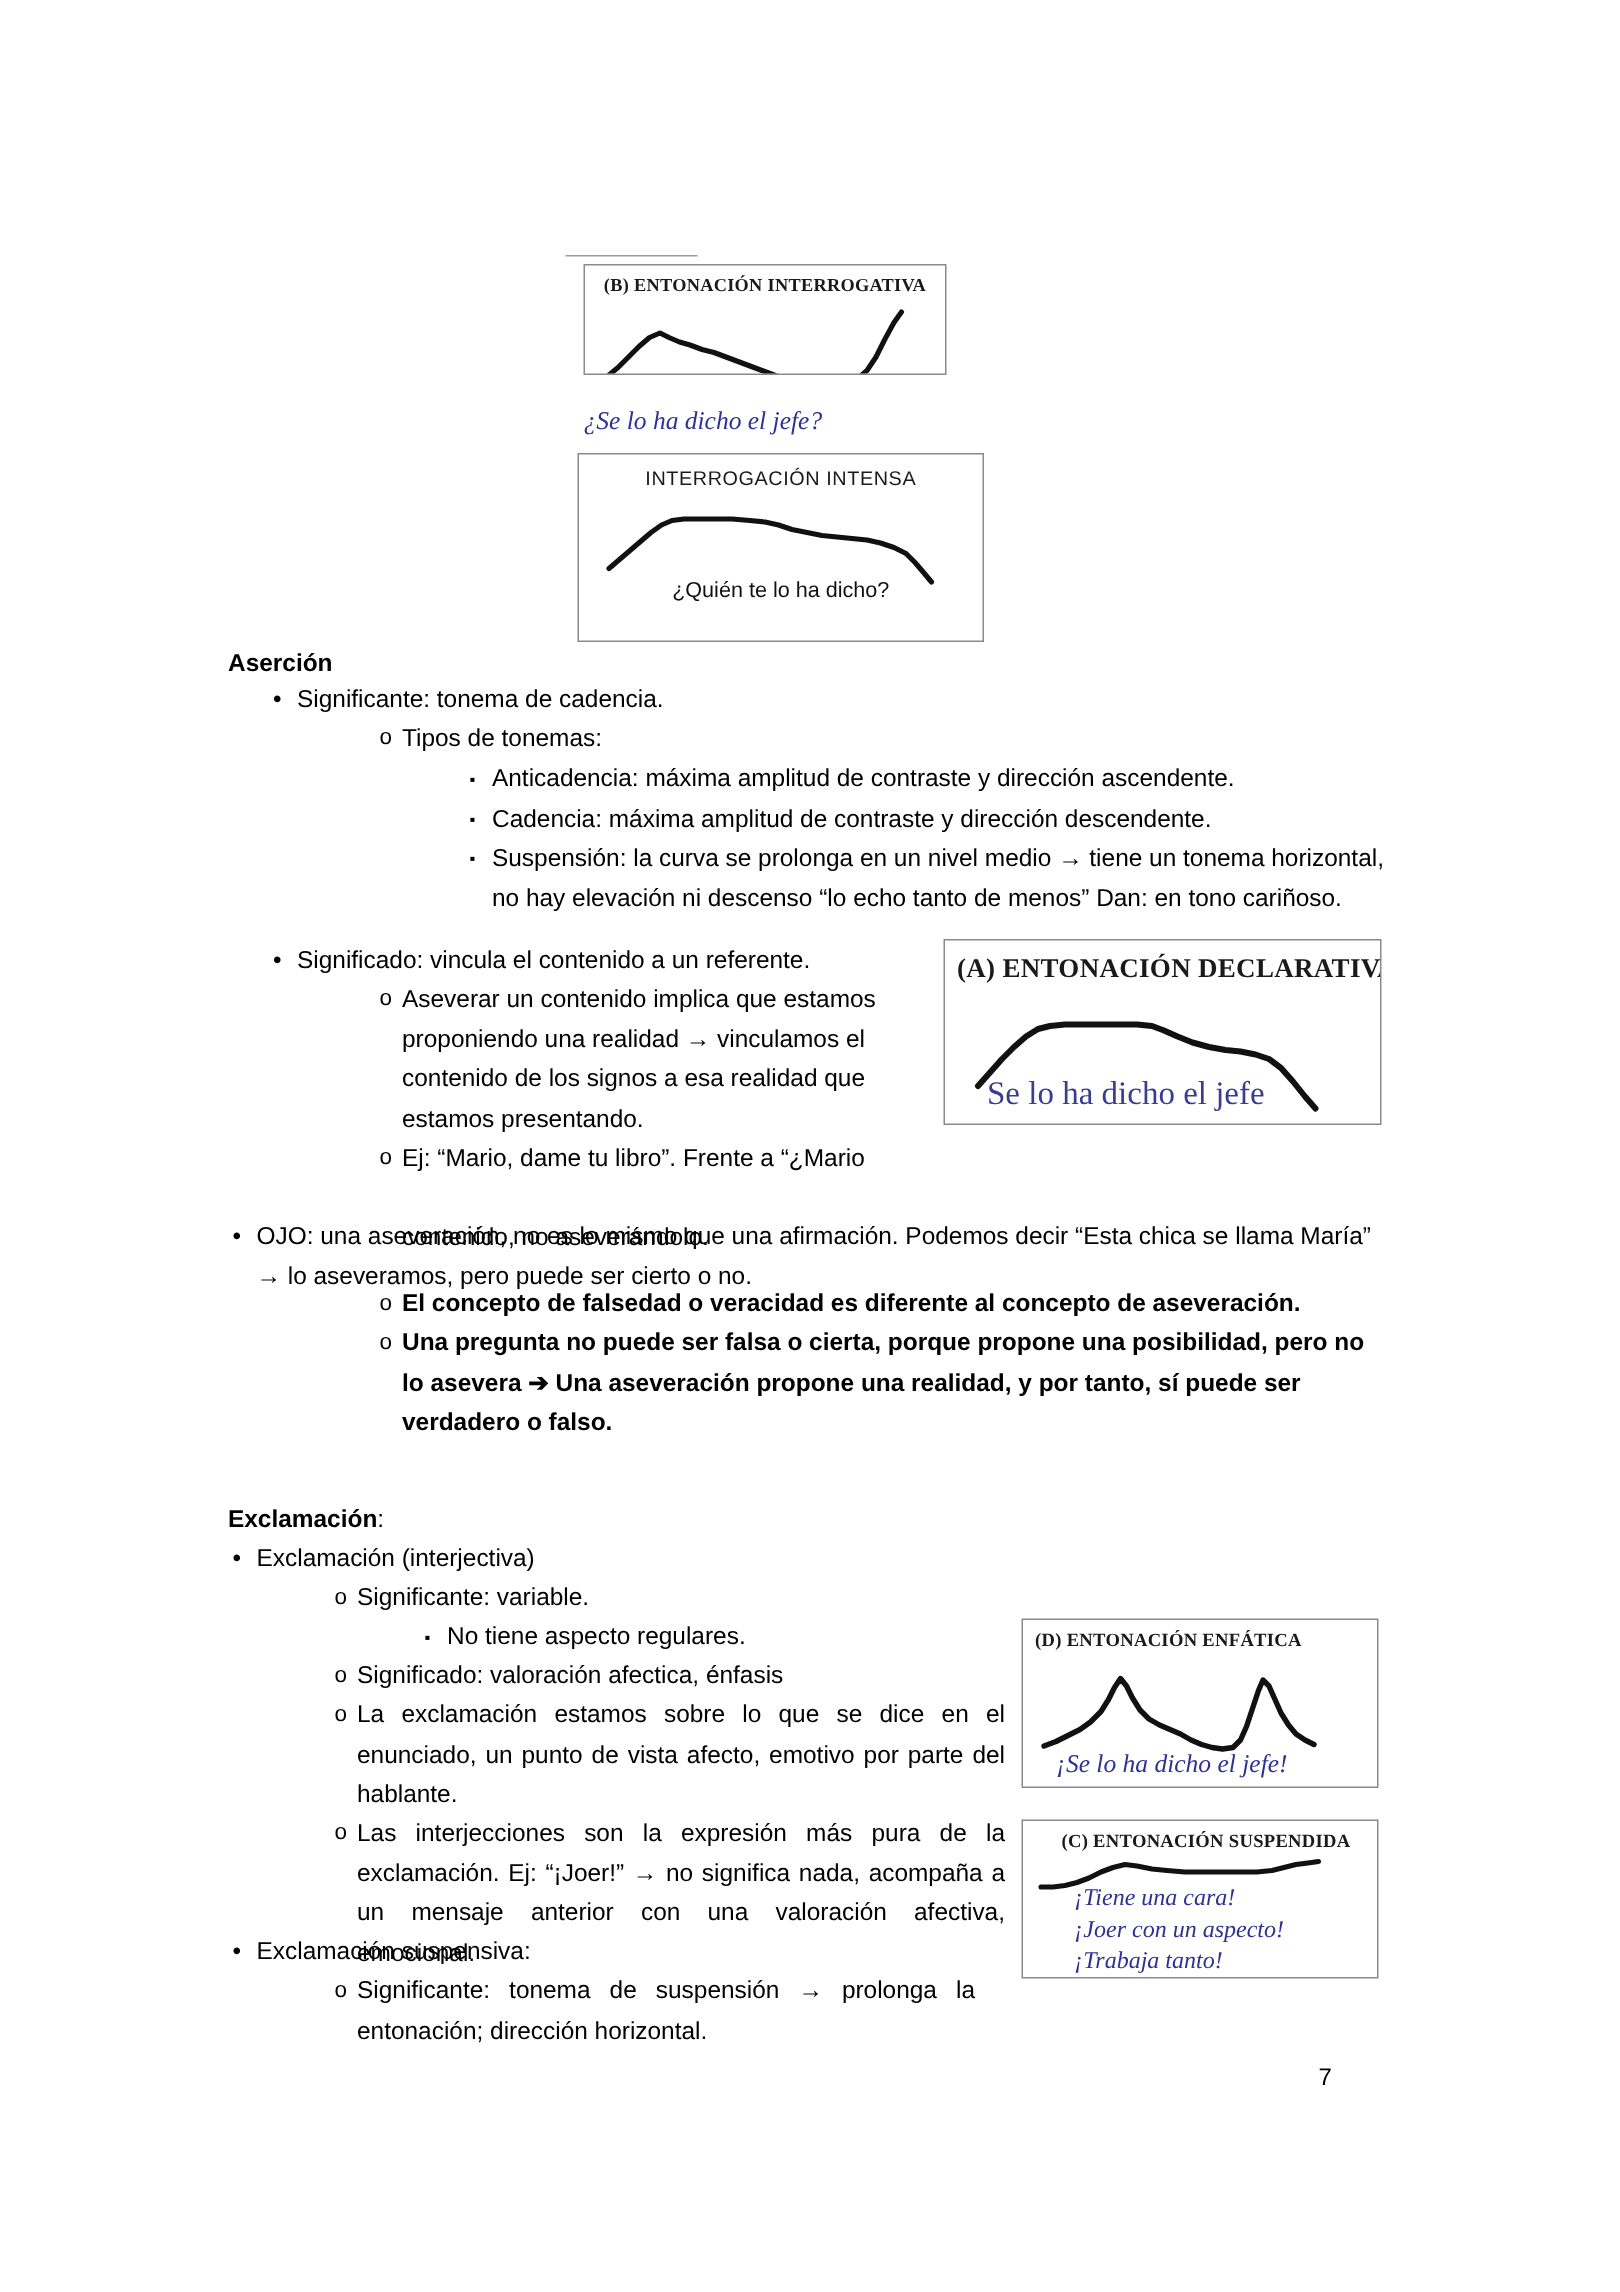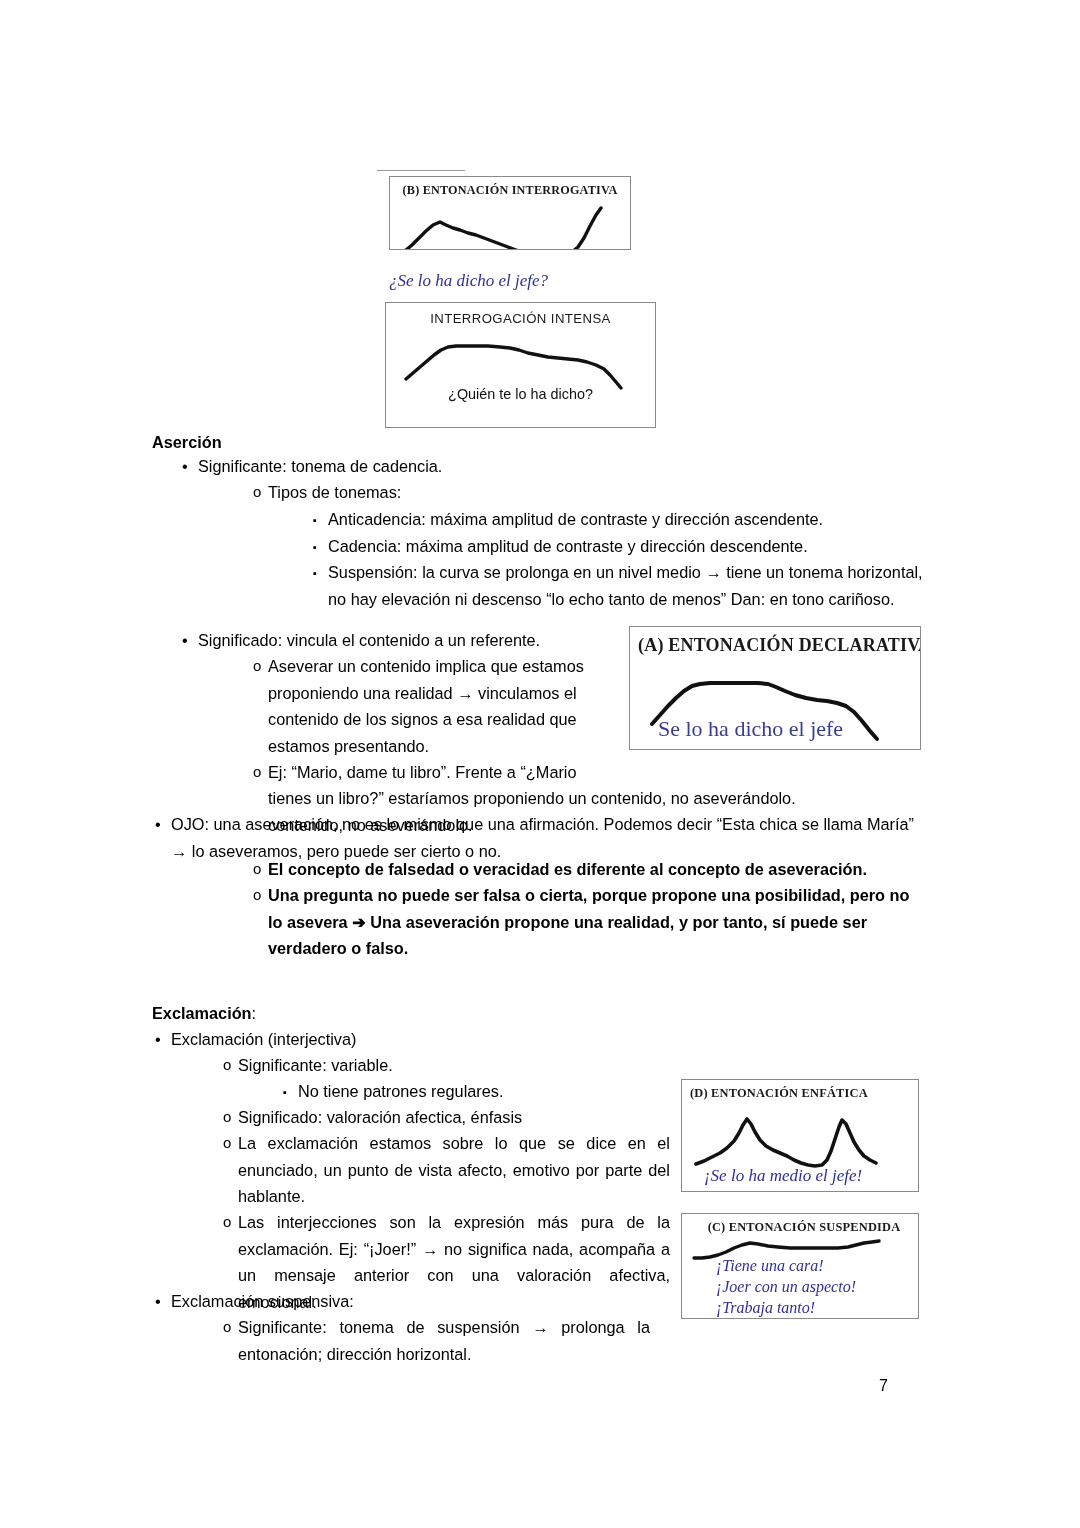--- a/index.html
+++ b/index.html
@@ -174,23 +174,20 @@
     <span class="marker" style="left:0; font-size:15px;">o</span>
     <span style="display:block; padding-left:15px;">Aseverar un contenido implica que estamos proponiendo una realidad → vinculamos el contenido de los signos a esa realidad que estamos presentando.</span>
   </div>
 
   <div class="txt" style="left:253px; top:759px; width:362px;">
     <span class="marker" style="left:0; font-size:15px;">o</span>
     <span style="display:block; padding-left:15px;">Ej: “Mario, dame tu libro”. Frente a “¿Mario tienes un libro?” estaríamos proponiendo un contenido, no aseverándolo.</span>
   </div>
 
   <div class="txt" style="left:268px; top:785px; width:660px; background:#fff; height:27px;"></div>
-  <div class="txt" style="left:268px; top:785px; width:680px;">
-    tienes un libro?” estaríamos proponiendo un contenido, no aseverándolo.
-  </div>
 
   <div class="txt" style="left:155px; top:811px; width:770px;">
     <span class="marker" style="left:0;">•</span>
     <span style="display:block; padding-left:16px;">OJO: una aseveración, no es lo mismo que una afirmación. Podemos decir “Esta chica se llama María” → lo aseveramos, pero puede ser cierto o no.</span>
   </div>
 
   <div class="txt bold" style="left:253px; top:856px; width:680px;">
     <span class="marker" style="left:0; font-size:15px; font-weight:normal;">o</span>
     <span style="display:block; padding-left:15px;">El concepto de falsedad o veracidad es diferente al concepto de aseveración.</span>
   </div>
@@ -217,21 +214,21 @@
     <span style="display:block; padding-left:16px;">Exclamación  (interjectiva)</span>
   </div>
 
   <div class="txt" style="left:223px; top:1052px; width:440px;">
     <span class="marker" style="left:0; font-size:15px;">o</span>
     <span style="display:block; padding-left:15px;">Significante:  variable.</span>
   </div>
 
   <div class="txt" style="left:283px; top:1078px; width:380px;">
     <span class="marker" style="left:0; font-size:11px; top:1px;">▪</span>
-    <span style="display:block; padding-left:15px;">No tiene patrones regulares.</span>
+    <span style="display:block; padding-left:15px;">No tiene aspecto regulares.</span>
   </div>
 
   <div class="txt" style="left:223px; top:1104px; width:440px;">
     <span class="marker" style="left:0; font-size:15px;">o</span>
     <span style="display:block; padding-left:15px;">Significado: valoración afectica, énfasis</span>
   </div>
 
   <div class="txt" style="left:223px; top:1130px; width:447px;">
     <span class="marker" style="left:0; font-size:15px;">o</span>
     <span class="just" style="display:block; padding-left:15px;">La exclamación estamos sobre lo que se dice en el enunciado, un punto de vista afecto, emotivo por parte del hablante.</span>
@@ -250,21 +247,21 @@
   <div class="txt" style="left:223px; top:1314px; width:427px;">
     <span class="marker" style="left:0; font-size:15px;">o</span>
     <span class="just" style="display:block; padding-left:15px;">Significante: tonema de suspensión → prolonga la entonación; dirección horizontal.</span>
   </div>
 
   <div class="fig-box" style="left:681px; top:1079px; width:238px; height:113px;">
     <div class="fig-title" style="top:6px; left:8px; text-align:left; font-size:12.4px;">(D) ENTONACIÓN ENFÁTICA</div>
     <svg width="238" height="113" viewBox="0 0 238 113" style="position:absolute; left:0; top:0;">
       <polyline points="14,84 22,81 30,77 38,73 45,68 52,61 57,53 61,45 65,39 69,44 73,52 78,60 84,66 91,70 98,73 105,76 112,80 119,83 126,85 133,86 140,85 145,80 149,71 153,59 157,47 160,40 164,44 168,53 172,62 177,70 182,76 188,80 194,83" fill="none" stroke="#111111" stroke-width="3.6" stroke-linecap="round" stroke-linejoin="round"></polyline>
     </svg>
-    <div class="fig-caption" style="top:86px; left:22px; text-align:left; font-size:17px;">¡Se lo ha medio el jefe!</div>
+    <div class="fig-caption" style="top:86px; left:22px; text-align:left; font-size:17px;">¡Se lo ha dicho el jefe!</div>
   </div>
 
   <div class="fig-box" style="left:681px; top:1213px; width:238px; height:106px;">
     <div class="fig-title" style="top:6px; left:8px; text-align:center; font-size:12.4px;">(C) ENTONACIÓN SUSPENDIDA</div>
     <svg width="238" height="106" viewBox="0 0 238 106" style="position:absolute; left:0; top:0;">
       <polyline points="12,44 20,44 28,43 36,41 44,38 52,34 60,31 68,29 76,30 86,32 96,33 108,34 120,34 132,34 144,34 156,34 166,33 174,31 182,29 190,28 197,27" fill="none" stroke="#111111" stroke-width="3.4" stroke-linecap="round" stroke-linejoin="round"></polyline>
     </svg>
     <div class="fig-lines" style="top:41px; left:34px; font-size:16px;">
       <div>¡Tiene una cara!</div>
       <div>¡Joer con un aspecto!</div>

